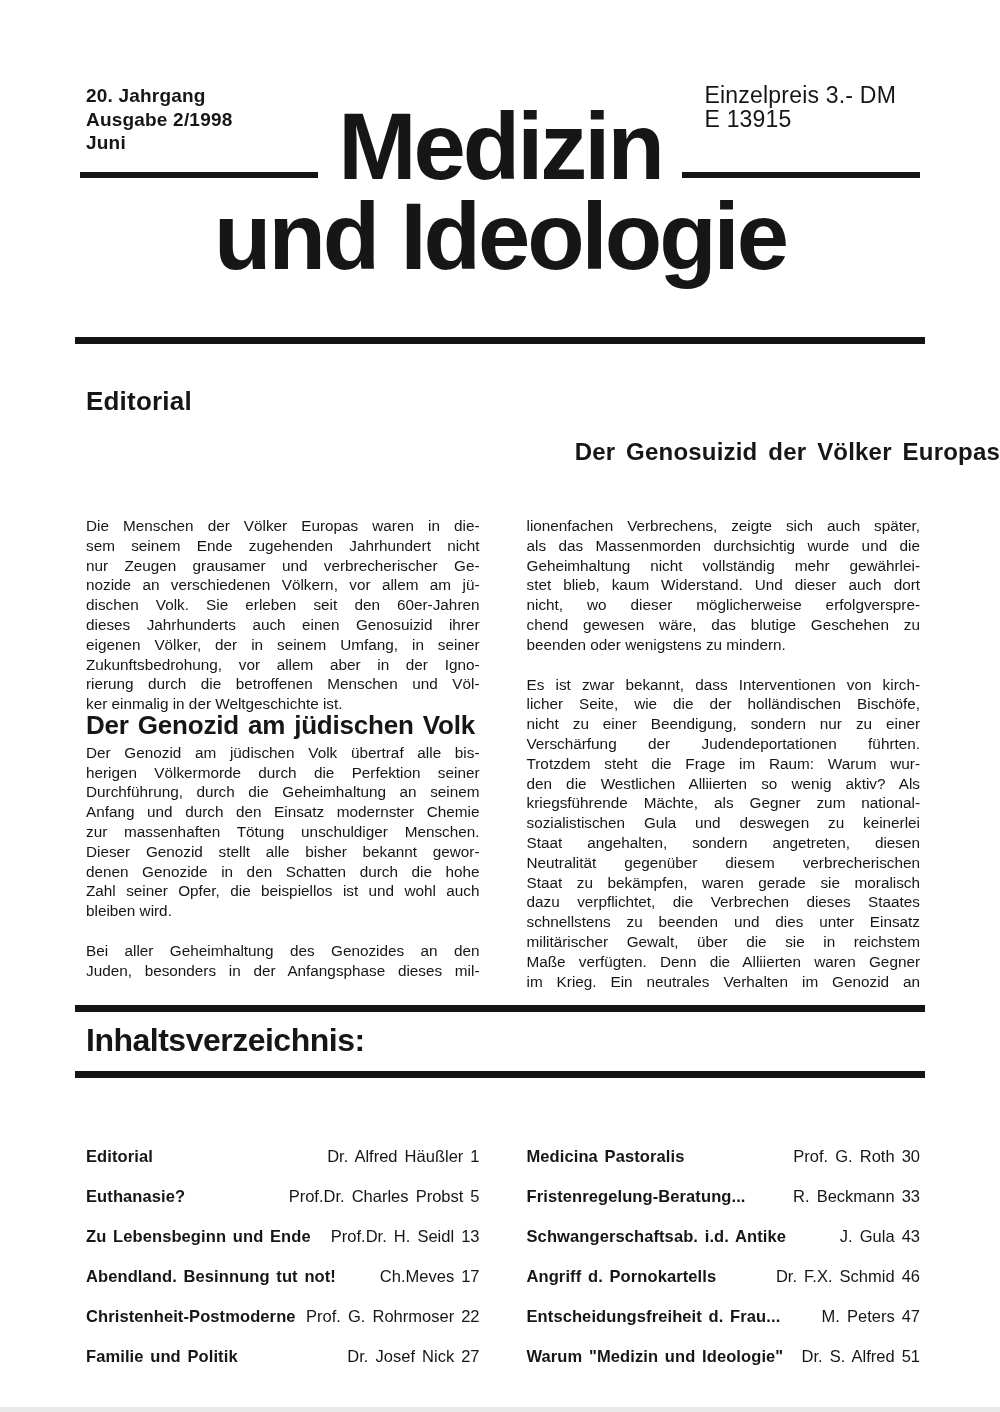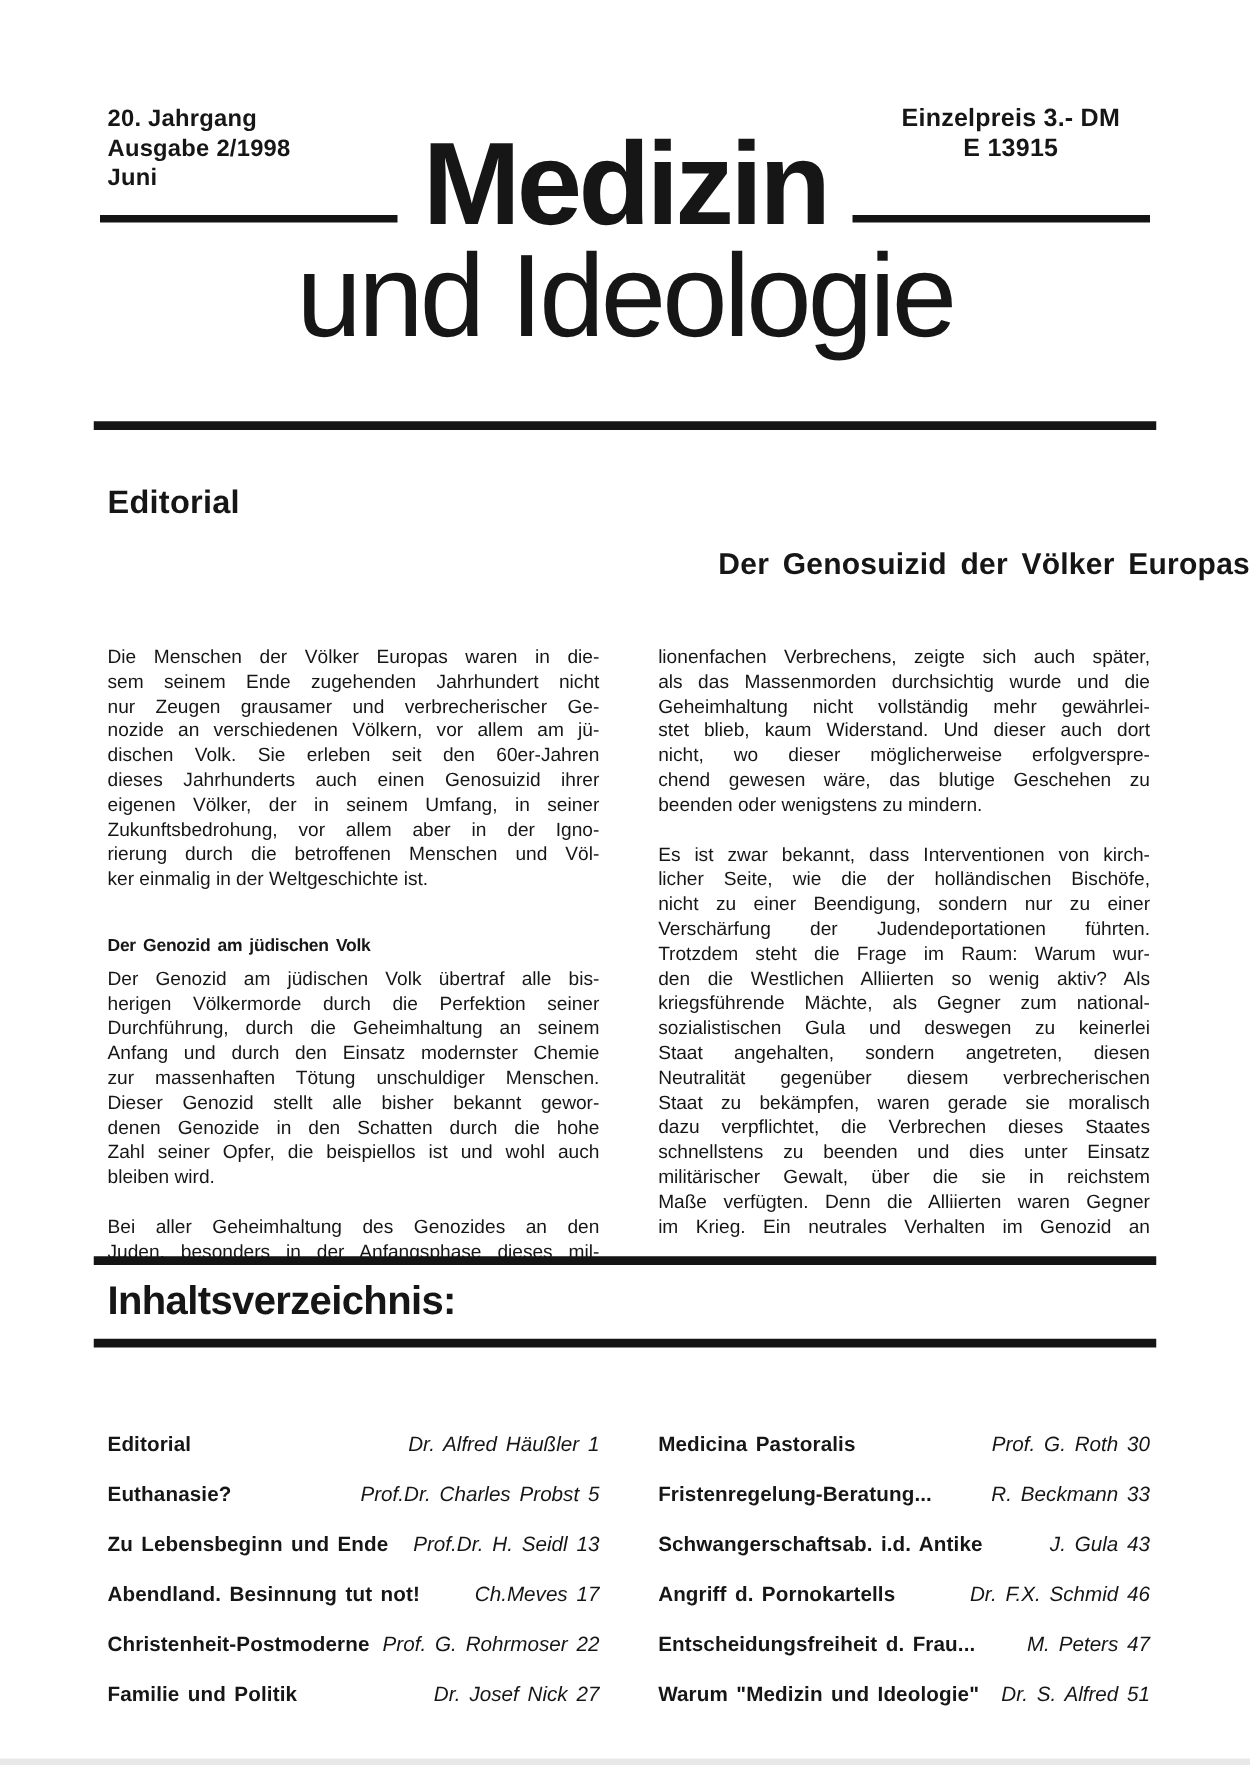--- a/index.html
+++ b/index.html
@@ -13,35 +13,35 @@
     overflow:hidden;
   }
   
   .issue-block {
     position:absolute; left:86px; top:84px;
     font-weight:bold; font-size:19px; line-height:23.5px;
     letter-spacing:0.2px;
   }
   .price-block {
     position:absolute; right:104px; top:84px;
-    font-weight:bold; font-size:20px; line-height:23.5px;
-    text-align:center; letter-spacing:0.2px;
+    font-weight:normal; font-size:23px; line-height:23.5px;
+    text-align:left; letter-spacing:0.2px;
   }
   .title-row {
     position:absolute; left:80px; right:80px; top:100px;
     display:flex; align-items:flex-end;
   }
   .title-rule { flex:1; height:6px; background:#141414; margin-bottom:16px; }
   .title-word1 {
     font-size:94px; font-weight:bold; line-height:1;
     letter-spacing:-3px; padding:0 20px; white-space:nowrap;
   }
   .title-line2 {
     position:absolute; left:0; right:0; top:190px;
-    text-align:center; font-size:94px; font-weight:normal;
+    text-align:center; font-size:94px; font-weight:bold;
     line-height:1; letter-spacing:-3px; white-space:nowrap;
   }
   .subtitle {
     position:absolute; left:0; right:0; top:289px;
     text-align:center; font-size:29px; font-weight:bold;
     letter-spacing:0.2px;
   }
   .rule-thick { position:absolute; left:75px; right:75px; height:7px; background:#141414; }
   .rule-head   { top:337px; }
   
@@ -56,41 +56,41 @@
   }
   .ed-cols {
     position:absolute; left:86px; right:80px; top:516px;
     display:flex; gap:47px;
   }
   .ed-col { flex:1; font-size:15.3px; line-height:19.8px; }
   .pline { text-align:justify; text-align-last:justify; white-space:normal; }
   .plast { text-align-last:left; }
   .para + .para { margin-top:20px; }
   .col-sub {
-    font-size:14px; font-weight:bold; word-spacing:2px;
-    margin:33px 0 7px 0; letter-spacing:-0.2px;
+    font-size:26px; font-weight:bold; word-spacing:2px;
+    margin:2px 0 7px 0; letter-spacing:-0.2px;
   }
   
   .rule-toc-top { top:1005px; }
   .rule-toc-bottom { top:1071px; }
   .toc-heading {
     position:absolute; left:86px; top:1022px;
     font-size:32px; font-weight:bold; letter-spacing:-0.5px;
   }
   .toc-cols {
     position:absolute; left:86px; right:80px; top:1146px;
     display:flex; gap:47px;
   }
   .toc-col { flex:1; }
   .toc-row {
     display:flex; justify-content:space-between; align-items:baseline;
     font-size:16.5px; line-height:20.6px; margin-bottom:19.4px;
   }
   .toc-title { font-weight:bold; letter-spacing:0.1px; word-spacing:2px; white-space:nowrap; }
-  .toc-right { display:inline-flex; gap:7px; word-spacing:2.5px; white-space:nowrap;font-style:italic; }
+  .toc-right { display:inline-flex; gap:7px; word-spacing:2.5px; white-space:nowrap; }
 </style>
 </head>
 <body>
 
 <div class="page">
 
   <div class="issue-block">
     <div>20. Jahrgang</div>
     <div>Ausgabe 2/1998</div>
     <div>Juni</div>

